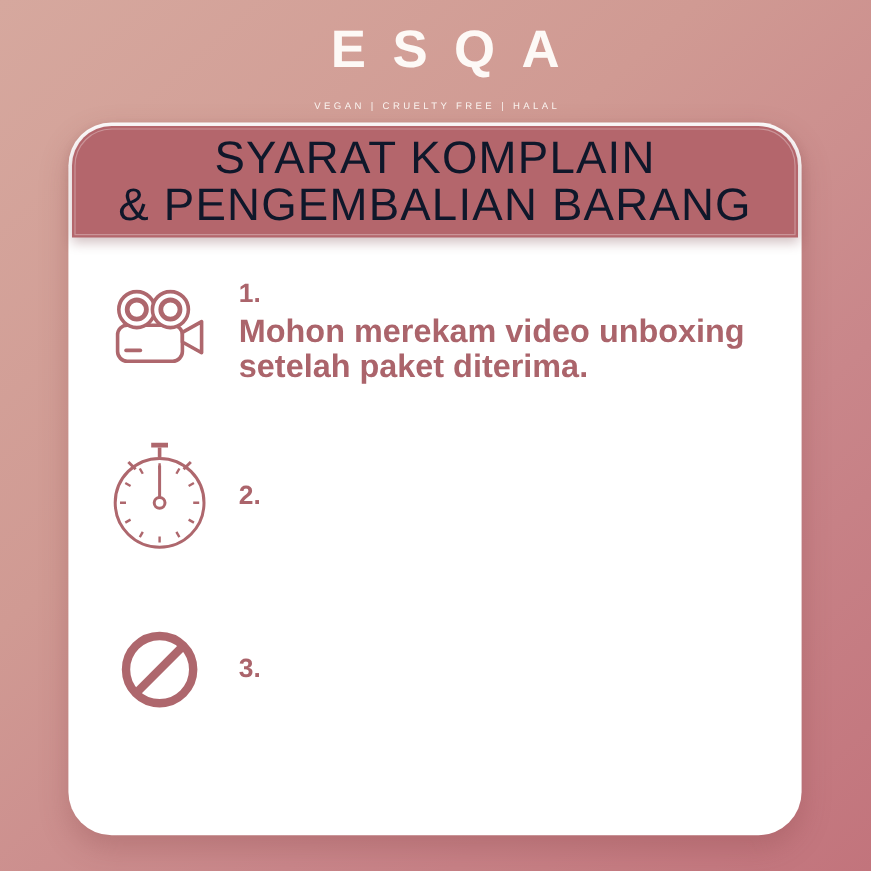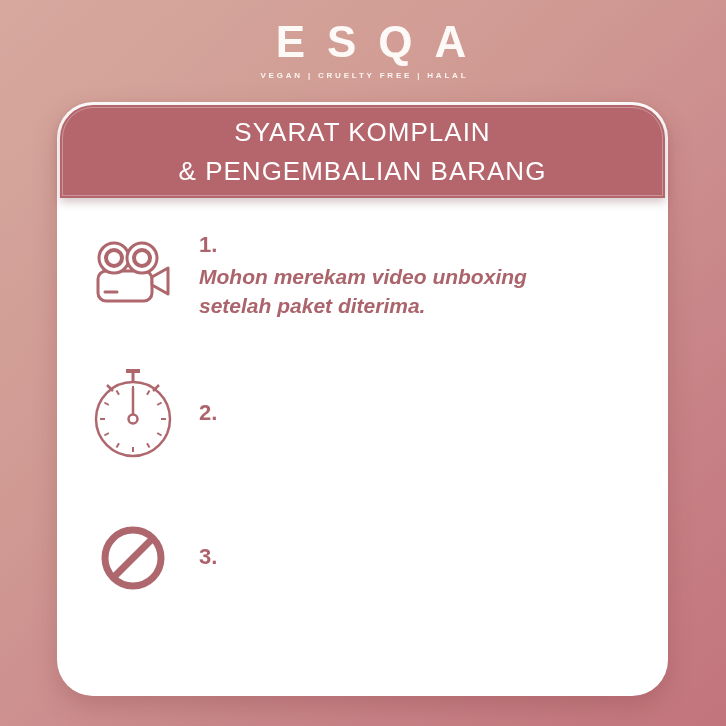--- a/index.html
+++ b/index.html
@@ -16,22 +16,22 @@
     position: absolute; top: 16px; left: 0; right: 0;
     text-align: center; color: #fdf9f6;
   }
   .logo {
     font-size: 44px; line-height: 51px; font-weight: 700;
     letter-spacing: 22px; text-indent: 22px;
     white-space: nowrap;
     margin-left: 16px;
   }
   .tagline {
-    margin-top: 4px;
-    font-size: 8px; line-height: 10px; font-weight: 700;
+    margin-top: 17px;
+    font-size: 8px; line-height: 10px; font-weight: 400;
     letter-spacing: 2.8px; text-indent: 2.8px;
     color: #fbf4f0;
   }
 
   
   .card {
     position: absolute; left: 57px; top: 102px;
     width: 611px; height: 594px;
     background: #ffffff;
     border-radius: 36px;
@@ -46,22 +46,22 @@
     display: flex; align-items: center; justify-content: center;
   }
   .band::after {
     content: "";
     position: absolute; inset: 2px;
     border: 1px solid rgba(255,255,255,0.30);
     border-radius: 31px 31px 0 0;
     pointer-events: none;
   }
   .band-title {
-    color: #ffffff;
-    font-size: 26px; line-height: 39px; font-weight: 400;
+    color: #0f172a;
+    font-size: 38px; line-height: 39px; font-weight: 400;
     letter-spacing: 1px;
     text-align: center;
     white-space: pre-line;
   }
 
   
   .item {
     position: absolute; left: 28px; right: 12px;
     display: flex; align-items: center; gap: 18px;
   }
@@ -71,23 +71,22 @@
   .icon-col {
     width: 96px; flex: 0 0 96px;
     display: flex; align-items: center; justify-content: center;
   }
   .item-body { flex: 1; color: #ab646b; }
   .item-number {
     font-size: 22px; line-height: 30px; font-weight: 700;
     margin-bottom: 2px;
   }
   .item-text {
-    font-size: 21px; line-height: 29px; font-weight: 700;
+    font-size: 27px; line-height: 29px; font-weight: 700;
     white-space: pre;
-    font-style: italic;
   }
   svg { display: block; }
 </style>
 </head>
 <body>
 
 <div class="logo-wrap">
   <div class="logo">ESQA</div>
   <div class="tagline">VEGAN | CRUELTY FREE | HALAL</div>
 </div>

